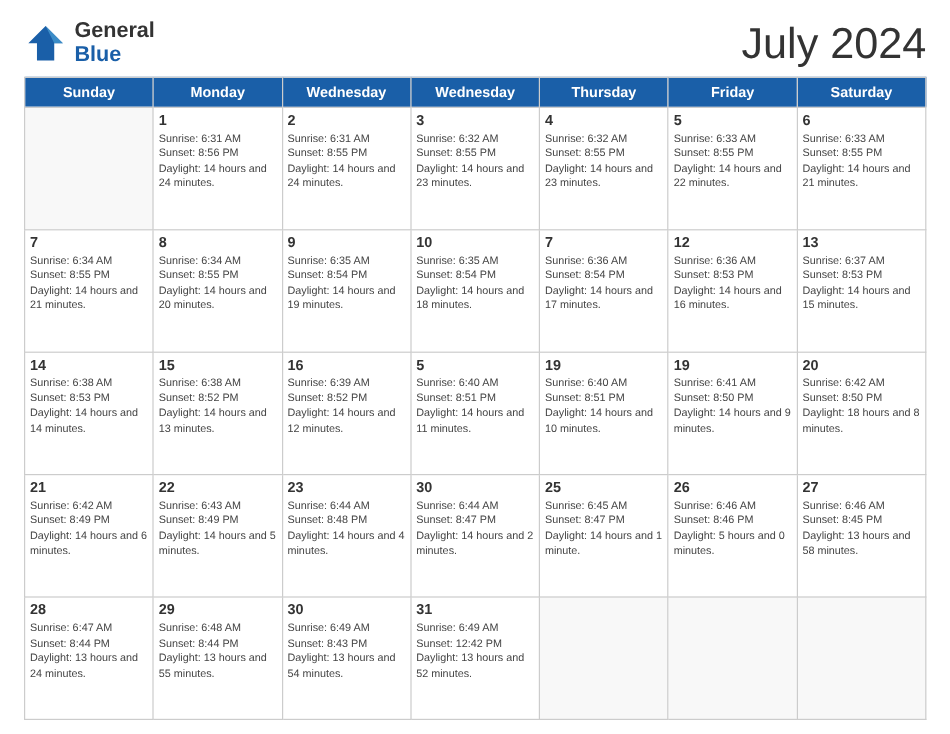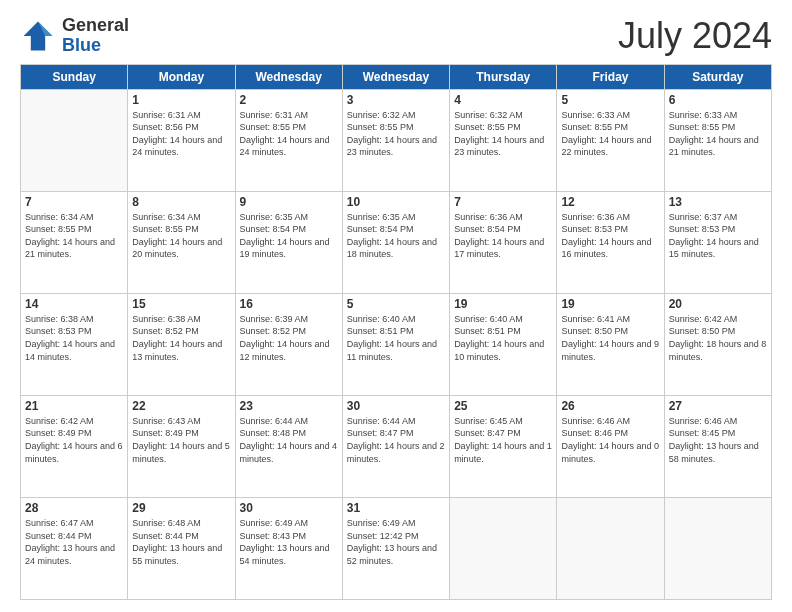--- a/index.html
+++ b/index.html
@@ -339,21 +339,21 @@
             <span>Sunrise: 6:45 AM</span><br>
             <span>Sunset: 8:47 PM</span><br>
             <span>Daylight: 14 hours and 1 minute.</span>
           </div>
         </td>
           <td>
           <span class="day-num">26</span>
           <div class="day-info">
             <span>Sunrise: 6:46 AM</span><br>
             <span>Sunset: 8:46 PM</span><br>
-            <span>Daylight: 14 hours and 0 minutes.</span>
+            <span>Daylight: 5 hours and 0 minutes.</span>
           </div>
         </td>
           <td>
           <span class="day-num">27</span>
           <div class="day-info">
             <span>Sunrise: 6:46 AM</span><br>
             <span>Sunset: 8:45 PM</span><br>
             <span>Daylight: 13 hours and 58 minutes.</span>
           </div>
         </td>

